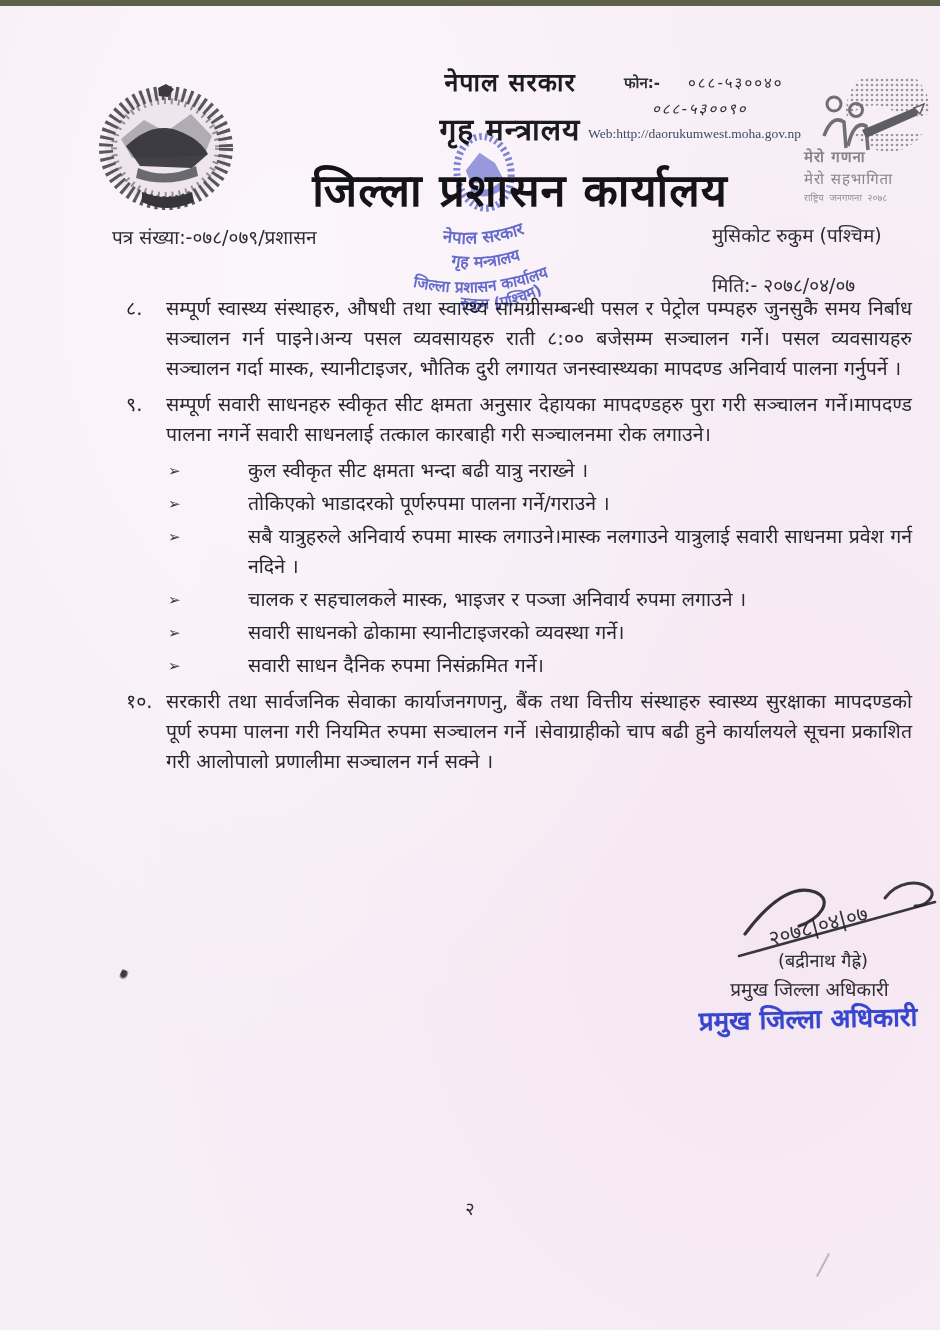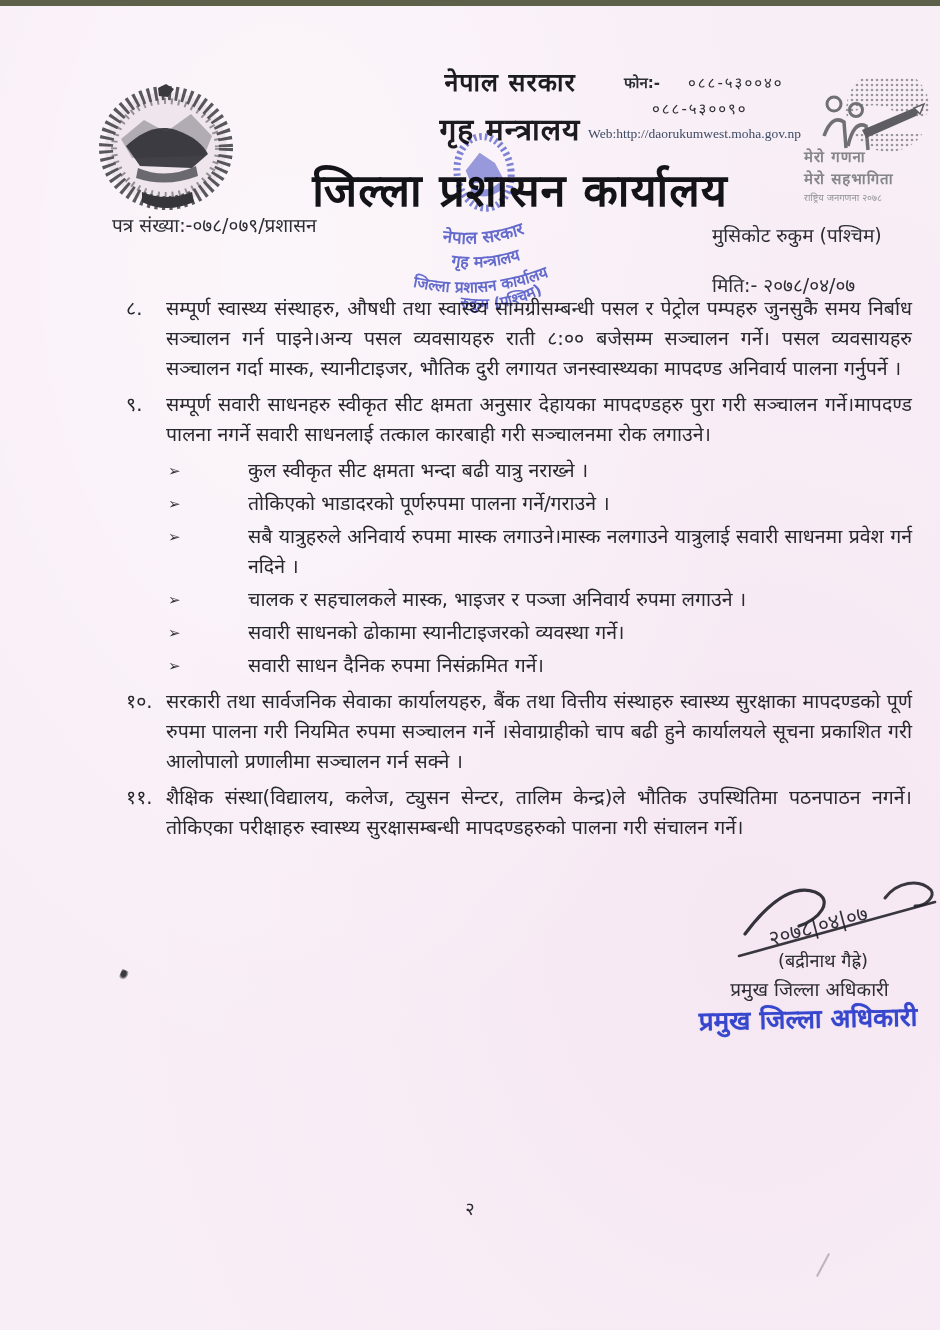--- a/index.html
+++ b/index.html
@@ -24,39 +24,39 @@
   .gov-line{ font-size:25px; font-weight:bold; letter-spacing:1px; }
   .ministry-line{ font-size:30px; font-weight:bold; margin-top:10px; letter-spacing:1px; }
   .office-title{
     position:absolute; left:240px; top:158px; width:560px; text-align:center;
     font-size:45px; font-weight:bold; color:#141418; letter-spacing:1px; z-index:1;
   }
   .contact{ position:absolute; left:588px; top:72px; width:238px; font-size:15px; color:#2e2e36; }
   .phone-row{ display:flex; }
   .phone-label{ width:64px; font-weight:bold;margin-left:36px; }
   .phone-num{ letter-spacing:2px; }
-  .phone2{ margin-left:64px; letter-spacing:2px; margin-top:6px; }
+  .phone2{ margin-left:64px; letter-spacing:2px; margin-top:6px;font-style:italic; }
   .web-line{ margin-top:8px; font-family:"Liberation Serif",serif; font-size:13.5px; color:#3c4a63; }
   .email-row{ display:flex; margin-top:3px; font-family:"Liberation Serif",serif; font-size:13.5px; color:#3c4a63;}
   .email-label{ width:58px; }
   .email-vals div{ color:#343a4c; }
   .email-vals div + div{ margin-top:2px; }
 
   .census{ position:absolute; left:810px; top:78px; width:130px; height:140px; }
   .census svg{ position:absolute; left:0; top:0; }
   .census-text{ position:absolute; left:-6px; top:68px; width:136px; color:#85858a; }
   .census-l1{ font-size:15px; font-weight:bold; letter-spacing:1px; }
-  .census-l2{ font-size:15px; font-weight:bold; letter-spacing:1px; margin-top:2px; }
-  .census-l3{ font-size:9.5px; margin-top:3px; color:#93939a; }
+  .census-l2{ font-size:15px; font-weight:normal; letter-spacing:1px; margin-top:2px; }
+  .census-l3{ font-size:9.5px; margin-top:3px; color:#93939a;font-family:Liberation Mono, monospace; }
 
   .round-stamp{ position:absolute; left:388px; top:124px; width:205px; height:195px; z-index:2;
     mix-blend-mode:multiply; opacity:.88; }
 
   
-  .meta-left{ position:absolute; left:112px; top:212px; font-size:19px; color:#2c2c34; z-index:3;}
+  .meta-left{ position:absolute; left:112px; top:224px; font-size:19px; color:#2c2c34; z-index:3;}
   .meta-ref{ margin-top:16px; }
   .meta-right{ position:absolute; left:712px; top:222px; font-size:19px; color:#2c2c34; z-index:3;}
   .meta-date{ margin-top:24px; }
 
   
   .doc-body{ position:absolute; left:126px; top:294px; width:786px; z-index:1; }
   .item{ display:flex; margin-bottom:6px; }
   .num{ width:40px; flex:none; font-size:19.5px; line-height:30px; color:#26262d; }
   .itext{ flex:1; font-size:19.5px; line-height:30px; text-align:justify; color:#28282f; }
   .blist{ margin:6px 0 6px 42px; }
@@ -206,27 +206,23 @@
         <div class="btext">सवारी साधनको ढोकामा स्यानीटाइजरको व्यवस्था गर्ने।</div>
       </div>
       <div class="bullet">
         <div class="bmark">➢</div>
         <div class="btext">सवारी साधन दैनिक रुपमा निसंक्रमित गर्ने।</div>
       </div>
     </div>
 
     <div class="item">
       <div class="num">१०.</div>
-      <div class="itext">सरकारी तथा सार्वजनिक सेवाका कार्यालयहरु, बैंक तथा वित्तीय संस्थाहरु स्वास्थ्य सुरक्षाका मापदण्डको पूर्ण रुपमा पालना गरी नियमित रुपमा सञ्चालन गर्ने ।सेवाग्राहीको चाप बढी हुने कार्यालयले सूचना प्रकाशित गरी आलोपालो प्रणालीमा सञ्चालन गर्न सक्ने ।</div>
-    </div>
-
-    <div class="item">
-      <div class="num">११.</div>
-      <div class="itext">शैक्षिक संस्था(विद्यालय, कलेज, ट्युसन सेन्टर, तालिम केन्द्र)ले भौतिक उपस्थितिमा पठनपाठन नगर्ने।तोकिएका परीक्षाहरु स्वास्थ्य सुरक्षासम्बन्धी मापदण्डहरुको पालना गरी संचालन गर्ने।</div>
-    </div>
+      <div class="itext">सरकारी तथा सार्वजनिक सेवाका कार्याजनगणनु, बैंक तथा वित्तीय संस्थाहरु स्वास्थ्य सुरक्षाका मापदण्डको पूर्ण रुपमा पालना गरी नियमित रुपमा सञ्चालन गर्ने ।सेवाग्राहीको चाप बढी हुने कार्यालयले सूचना प्रकाशित गरी आलोपालो प्रणालीमा सञ्चालन गर्न सक्ने ।</div>
+    </div>
+
 
   </div>
 
   <svg class="sig-scribble" viewBox="0 0 205 88">
     <g stroke="#23232c" fill="none" stroke-linecap="round">
       <path d="M4,80 L200,26" stroke-width="2.6" opacity="0.9"></path>
       <path d="M10,58 C34,26 58,8 80,16 C100,24 84,44 64,50" stroke-width="3.2" opacity="0.92"></path>
       <path d="M150,22 C162,6 184,2 196,14 C200,20 192,30 180,30" stroke-width="3" opacity="0.9"></path>
     </g>
     <text x="36" y="70" transform="rotate(-15 36 70)" font-size="21" fill="#23232c" opacity="0.92">२०७८|०४|०७</text>

